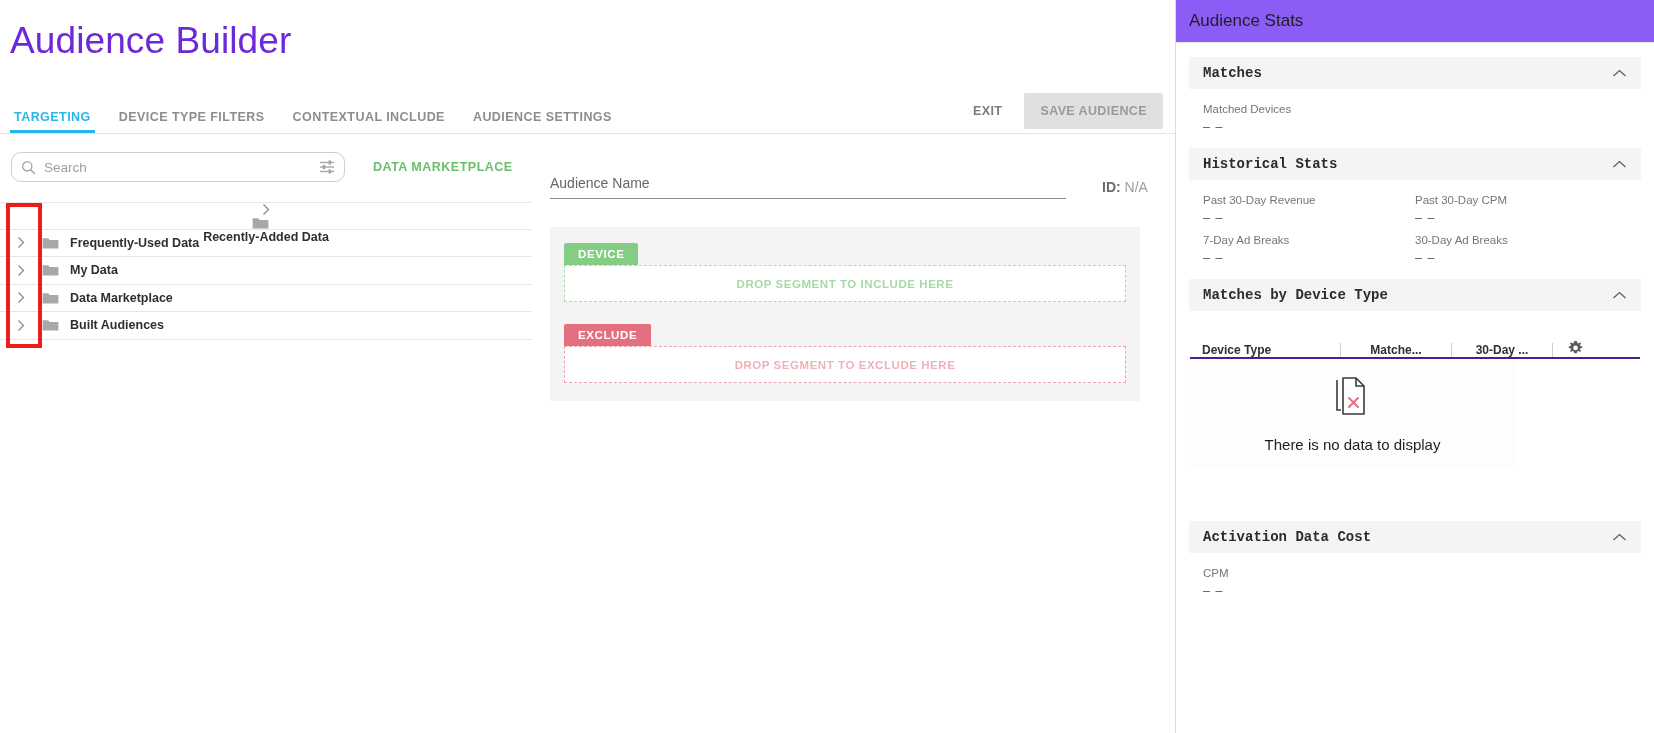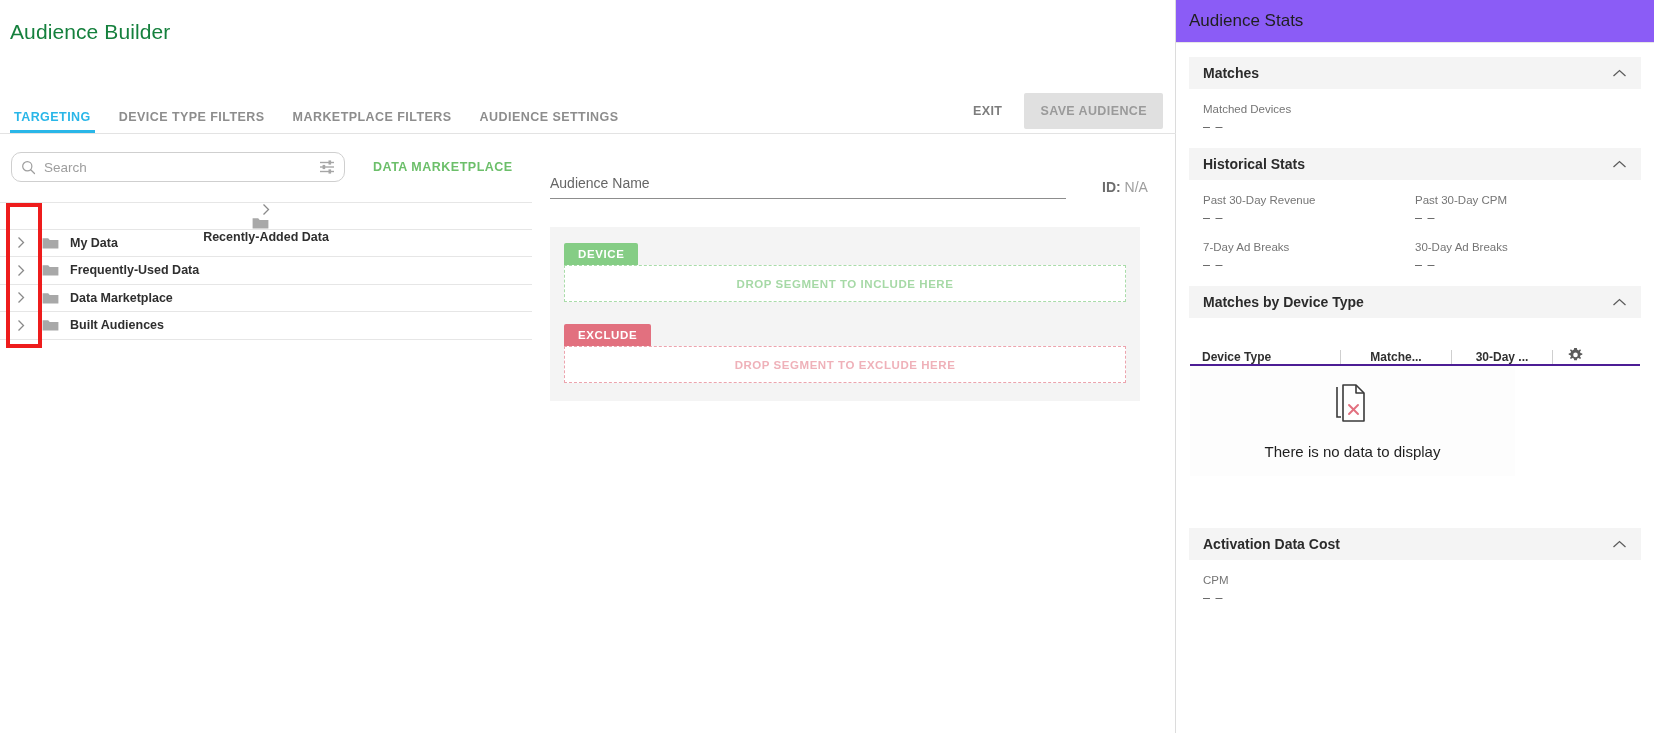--- a/index.html
+++ b/index.html
@@ -15,23 +15,23 @@
   #main-area {
     width: 1176px; height: 733px;
     position: relative;
     background: #ffffff;
     border-right: 1px solid #dcdcdc;
   }
 
   #page-title {
     position: absolute;
     left: 10px; top: 20px;
-    font-size: 21px;
+    font-size: 37px;
     font-weight: 400;
-    color: #15803d;
+    color: #6d28d9;
     letter-spacing: 0.1px;
     white-space: nowrap;
   }
 
   
   #tab-bar {
     position: absolute;
     left: 0; top: 88px;
     width: 1176px; height: 46px;
     border-bottom: 1px solid #e3e3e3;
@@ -276,37 +276,38 @@
     display: flex;
     align-items: center;
     justify-content: space-between;
     padding: 0 14px;
     cursor: pointer;
   }
   .section-title {
     font-size: 14px;
     font-weight: 700;
     color: #2b2b2b;
+    font-family: Liberation Mono, monospace;
   }
   .section-body { padding: 14px 14px 0 14px; }
 
   .stat-label {
     font-size: 11.5px;
     color: #757575;
     margin-bottom: 5px;
   }
   .stat-value {
     font-size: 12.5px;
     color: #555555;
     letter-spacing: 1px;
   }
   .stat-grid {
     display: grid;
     grid-template-columns: 1fr 1fr;
-    row-gap: 16px;
+    row-gap: 9px;
   }
 
   
   #device-table { padding: 0 14px; margin-top: 16px; }
   #device-table-head {
     display: flex;
     align-items: flex-end;
     height: 32px;
     border-bottom: 2px solid #4c1d95;
   }
@@ -350,21 +351,21 @@
 
 <div id="app">
 
   <div id="main-area">
 
     <div id="page-title">Audience Builder</div>
 
     <div id="tab-bar">
       <button class="tab active">TARGETING</button>
       <button class="tab">DEVICE TYPE FILTERS</button>
-      <button class="tab">MARKETPLACE FILTERS</button>
+      <button class="tab">CONTEXTUAL INCLUDE</button>
       <button class="tab">AUDIENCE SETTINGS</button>
     </div>
 
     <div id="toolbar-actions">
       <button id="exit-button">EXIT</button>
       <button id="save-audience-button">SAVE AUDIENCE</button>
     </div>
 
     <div id="explorer">
 
@@ -409,34 +410,34 @@
           <div class="chevron-cell">
             <svg width="10" height="13" viewBox="0 0 10 13">
                 <polyline points="2.5,1.5 7.5,6.5 2.5,11.5" fill="none" stroke="#8a8a8a" stroke-width="1.3"></polyline>
               </svg>
           </div>
           <span class="folder-icon">
             <svg width="17" height="14" viewBox="0 0 17 14">
                 <path d="M0.6 2.2 h5.6 l1.5 1.8 h8.7 v8.6 h-15.8 z" fill="#a8a8a8"></path>
               </svg>
           </span>
-          <span class="tree-label">My Data</span>
+          <span class="tree-label">Frequently-Used Data</span>
         </div>
         <div class="tree-row">
           <div class="chevron-cell">
             <svg width="10" height="13" viewBox="0 0 10 13">
                 <polyline points="2.5,1.5 7.5,6.5 2.5,11.5" fill="none" stroke="#8a8a8a" stroke-width="1.3"></polyline>
               </svg>
           </div>
           <span class="folder-icon">
             <svg width="17" height="14" viewBox="0 0 17 14">
                 <path d="M0.6 2.2 h5.6 l1.5 1.8 h8.7 v8.6 h-15.8 z" fill="#a8a8a8"></path>
               </svg>
           </span>
-          <span class="tree-label">Frequently-Used Data</span>
+          <span class="tree-label">My Data</span>
         </div>
         <div class="tree-row">
           <div class="chevron-cell">
             <svg width="10" height="13" viewBox="0 0 10 13">
                 <polyline points="2.5,1.5 7.5,6.5 2.5,11.5" fill="none" stroke="#8a8a8a" stroke-width="1.3"></polyline>
               </svg>
           </div>
           <span class="folder-icon">
             <svg width="17" height="14" viewBox="0 0 17 14">
                 <path d="M0.6 2.2 h5.6 l1.5 1.8 h8.7 v8.6 h-15.8 z" fill="#a8a8a8"></path>

